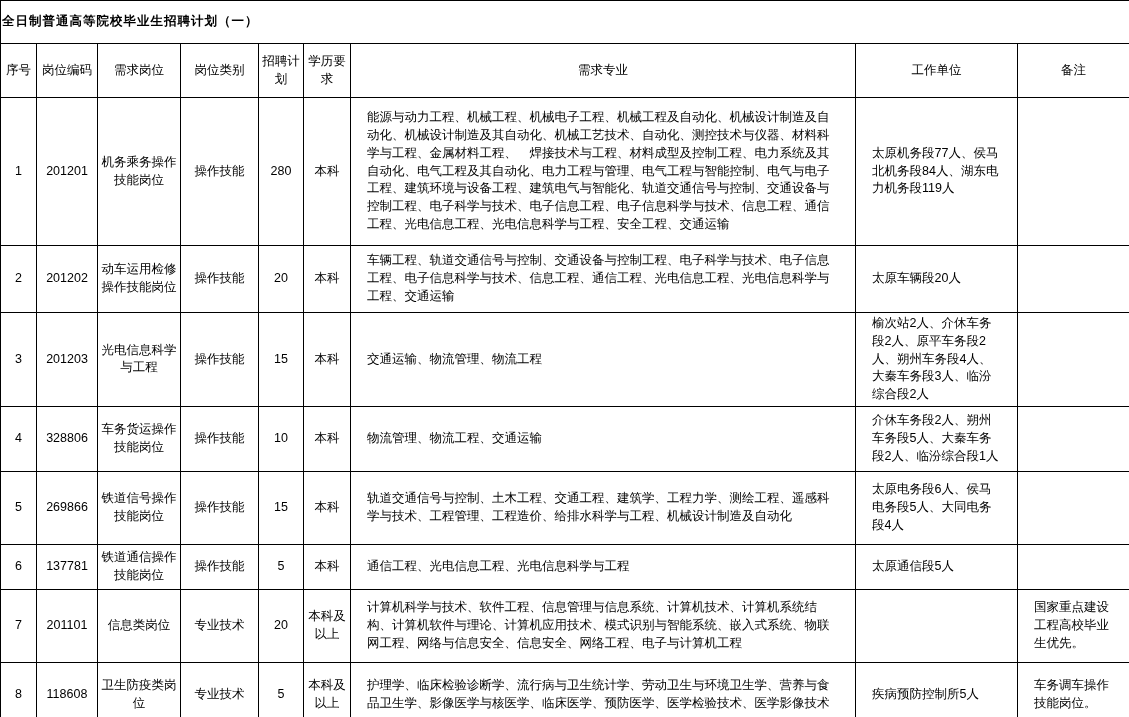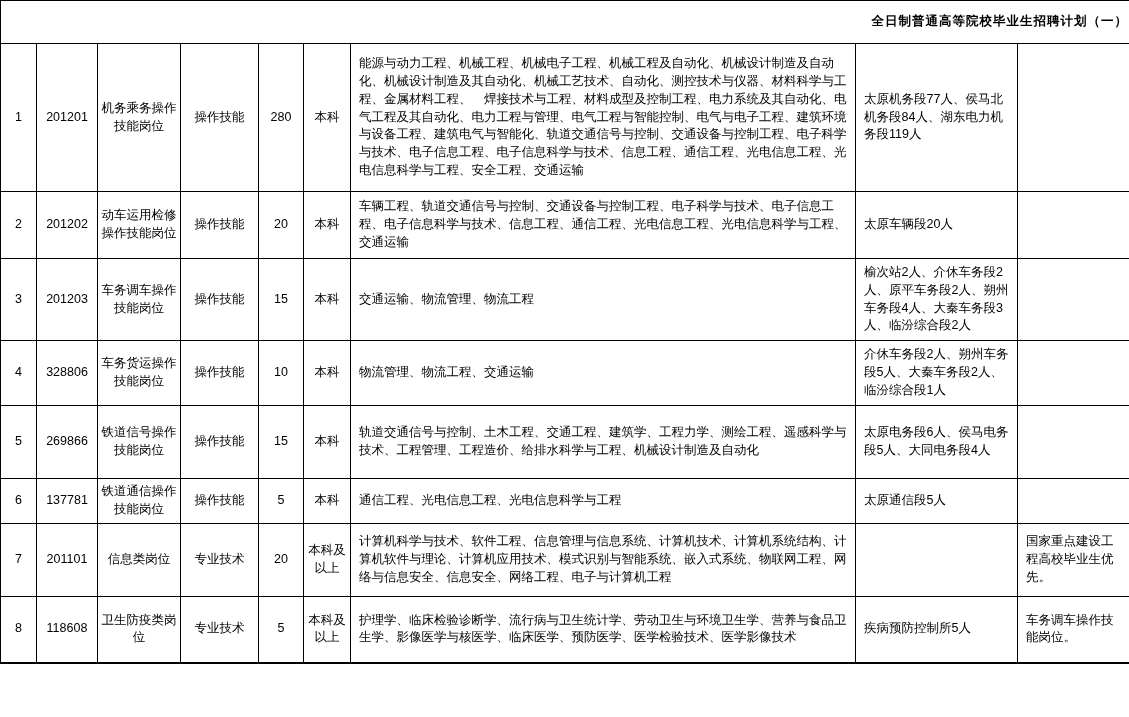--- a/index.html
+++ b/index.html
@@ -23,37 +23,37 @@
   table.plan th, table.plan td {
     border: 1px solid #000;
     vertical-align: middle;
     font-size: 12.5px;
     line-height: 1.42;
     overflow: hidden;
   }
   .title-cell {
     font-size: 21px;
     font-weight: 700;
-    text-align: right;
+    text-align: left;
     height: 40px;
     border-bottom: 2px solid #000;
     letter-spacing: 1px;
   }
   .hdr th {
     font-weight: 400;
     text-align: center;
     padding: 2px 2px;
   }
   td.center {
     text-align: center;
     padding: 2px 2px;
   }
   td.left {
     text-align: left;
-    padding: 2px 8px;
+    padding: 2px 16px;
   }
   tbody tr:last-child td {
     border-bottom: 2px solid #000;
   }
 </style>
 </head>
 <body>
 
 <div class="page">
   <table class="plan">
@@ -65,20 +65,31 @@
       <col style="width:45px">
       <col style="width:47px">
       <col style="width:505px">
       <col style="width:162px">
       <col style="width:112px">
     </colgroup>
     <thead>
       <tr>
         <th class="title-cell" colspan="9">全日制普通高等院校毕业生招聘计划（一）</th>
       </tr>
+      <tr class="hdr" id="header-row" style="height:54px;">
+          <th>序号</th>
+          <th>岗位编码</th>
+          <th>需求岗位</th>
+          <th>岗位类别</th>
+          <th>招聘计划</th>
+          <th>学历要求</th>
+          <th>需求专业</th>
+          <th>工作单位</th>
+          <th>备注</th>
+        </tr>
     </thead>
     <tbody id="table-body">
         <tr style="height: 148px;">
           <td class="center">1</td>
           <td class="center">201201</td>
           <td class="center">机务乘务操作技能岗位</td>
           <td class="center">操作技能</td>
           <td class="center">280</td>
           <td class="center">本科</td>
           <td class="left">能源与动力工程、机械工程、机械电子工程、机械工程及自动化、机械设计制造及自动化、机械设计制造及其自动化、机械工艺技术、自动化、测控技术与仪器、材料科学与工程、金属材料工程、　焊接技术与工程、材料成型及控制工程、电力系统及其自动化、电气工程及其自动化、电力工程与管理、电气工程与智能控制、电气与电子工程、建筑环境与设备工程、建筑电气与智能化、轨道交通信号与控制、交通设备与控制工程、电子科学与技术、电子信息工程、电子信息科学与技术、信息工程、通信工程、光电信息工程、光电信息科学与工程、安全工程、交通运输</td>
@@ -92,21 +103,21 @@
           <td class="center">操作技能</td>
           <td class="center">20</td>
           <td class="center">本科</td>
           <td class="left">车辆工程、轨道交通信号与控制、交通设备与控制工程、电子科学与技术、电子信息工程、电子信息科学与技术、信息工程、通信工程、光电信息工程、光电信息科学与工程、交通运输</td>
           <td class="left">太原车辆段20人</td>
           <td class="left"></td>
         </tr>
         <tr style="height: 82px;">
           <td class="center">3</td>
           <td class="center">201203</td>
-          <td class="center">车务调车操作技能岗位</td>
+          <td class="center">光电信息科学与工程</td>
           <td class="center">操作技能</td>
           <td class="center">15</td>
           <td class="center">本科</td>
           <td class="left">交通运输、物流管理、物流工程</td>
           <td class="left">榆次站2人、介休车务段2人、原平车务段2人、朔州车务段4人、大秦车务段3人、临汾综合段2人</td>
           <td class="left"></td>
         </tr>
         <tr style="height: 65px;">
           <td class="center">4</td>
           <td class="center">328806</td>

